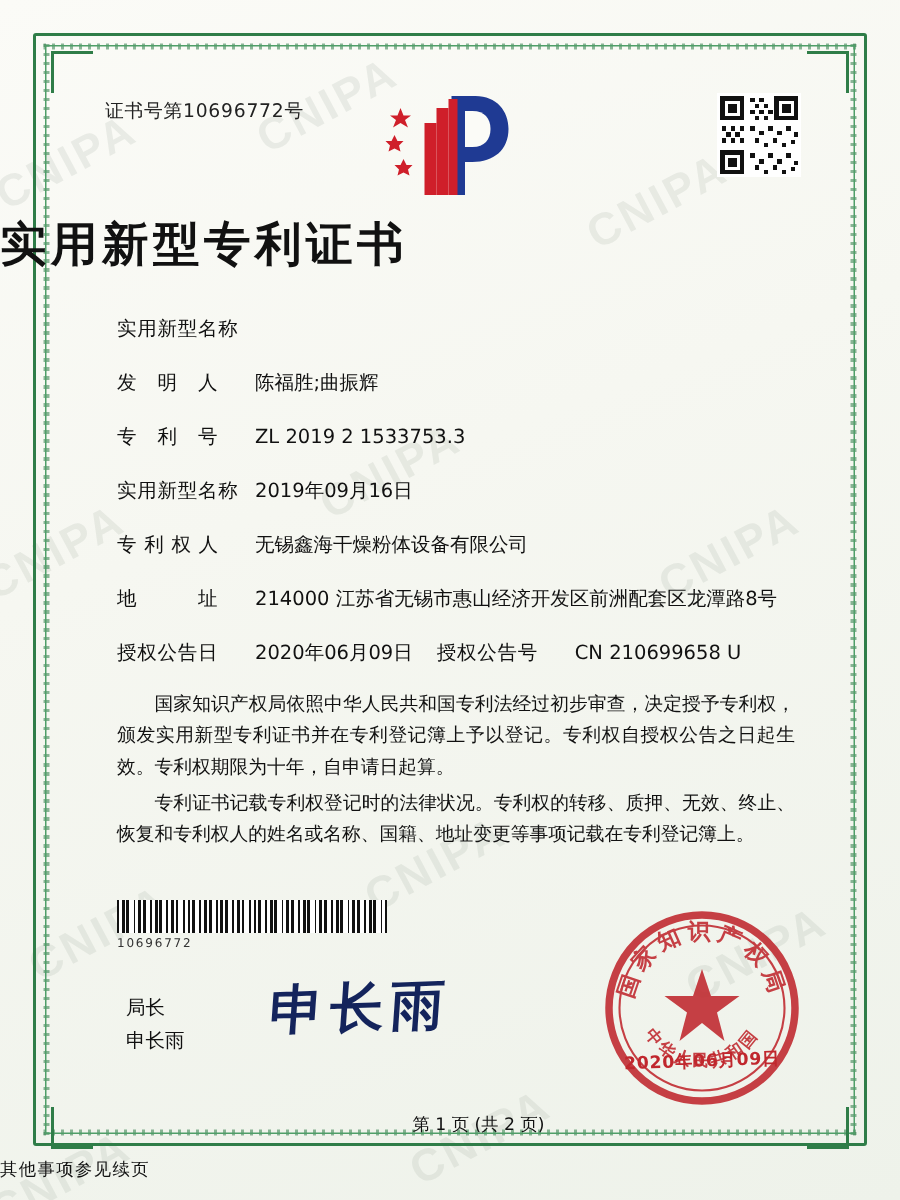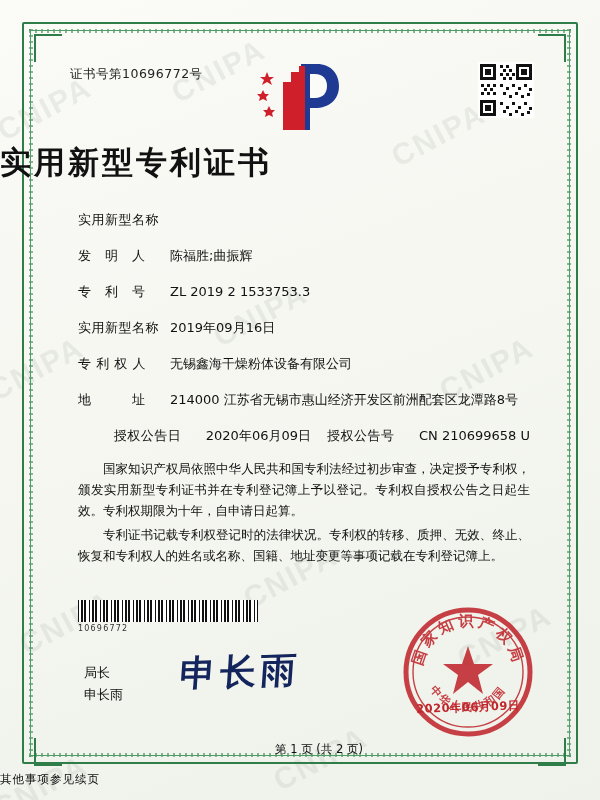--- a/index.html
+++ b/index.html
@@ -78,21 +78,21 @@
     position:absolute;left:0;right:0;top:142px;text-align:left;
     font-family:"DejaVu Serif","Liberation Serif",serif;
     font-weight:700;font-size:31px;letter-spacing:3px;color:#111;
   }
 
   
   .fields{position:absolute;left:78px;top:210px;width:452px;}
   .row{display:flex;align-items:flex-start;margin-bottom:17px;font-size:13px;color:#111;line-height:19px;}
   .lbl{width:92px;flex:none;letter-spacing:.5px;}
   .val{flex:1;}
-  .row.two{justify-content:flex-end;}
+  .row.two{justify-content:flex-start;}
   .lbl2{width:92px;flex:none;letter-spacing:.5px;margin-left:16px;}
   .val2{flex:none;}
 
   
   .para{
     position:absolute;left:78px;width:452px;font-size:12.5px;color:#111;
     line-height:21px;text-align:justify;text-indent:25px;
   }
   .para.p1{top:458px;}
   .para.p2{top:524px;}

